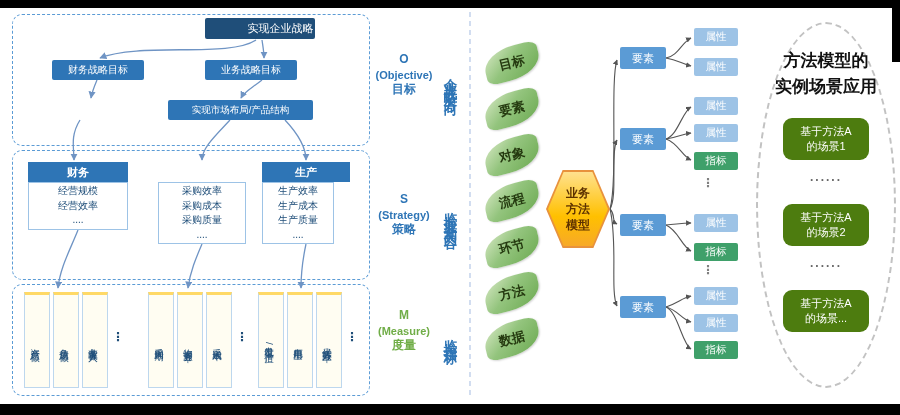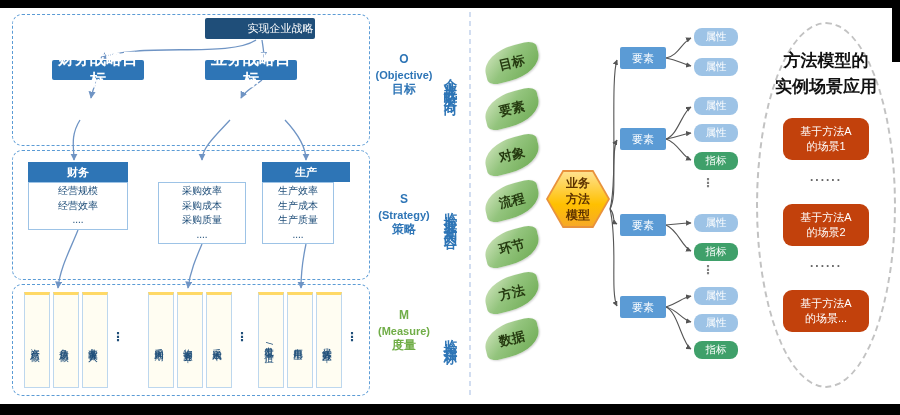--- a/index.html
+++ b/index.html
@@ -6,40 +6,40 @@
   html,body { background:#e9e9e9; }
   body { font-family:"Liberation Sans","DejaVu Sans",sans-serif; }
   .stage { position:relative; width:900px; height:415px; background:#fff; overflow:hidden; }
   .bar { position:absolute; left:0; width:100%; background:#000; z-index:6; }
   .notch { position:absolute; background:#000; z-index:6; }
   .connectors { position:absolute; left:0; top:0; z-index:1; pointer-events:none; }
   .dashed-box { position:absolute; border:1.5px dashed #5b9bd5; border-radius:10px; z-index:0; }
   .flow-box { position:absolute; display:flex; align-items:center; justify-content:center; text-align:center; color:#fff; z-index:2; border-radius:2px; }
   .blue-bg { background:#2e75b6; }
   .root-bg { background:#1f4e79;padding-left:41px; }
-  .fs11 { font-size:11px; } .fs10 { font-size:16px;font-weight:bold; }
+  .fs11 { font-size:11px; } .fs10 { font-size:10px; }
   .col-header { position:absolute; background:#2e75b6; color:#fff; font-size:11px; display:flex; align-items:center; justify-content:center; z-index:2;font-weight:bold; }
   .col-body { position:absolute; background:#fff; border:1px solid #9dc3e6; color:#1f4e79; font-size:10px; line-height:1.45; display:flex; align-items:center; justify-content:center; text-align:center; white-space:pre-line; z-index:2; }
   .mbox { position:absolute; width:26px; height:96px; background:#fffdf2; border:1px solid #bdd7ee; border-top:3px solid #ffd966; color:#1f4e79; font-size:9.5px; writing-mode:vertical-lr; text-align:center; line-height:20px; letter-spacing:1px; padding-top:4px; z-index:2; }
   .mdots { position:absolute; color:#1f4e79; font-weight:bold; font-size:12px; z-index:2; }
   .vlabel { position:absolute; writing-mode:vertical-lr; text-align:center; color:#2e75b6; font-weight:bold; font-size:13.5px; letter-spacing:4px; line-height:17px; z-index:2; }
   .osm { position:absolute; text-align:center; font-weight:bold; line-height:1.3; z-index:2; }
   .osm.blue { color:#2e75b6; } .osm.green { color:#70ad47; }
   .osm .l1 { font-size:12px; } .osm .l2 { font-size:11px; } .osm .l3 { font-size:12px; }
   .leaf { position:absolute; width:56px; height:34px; display:flex; align-items:center; justify-content:center; background:linear-gradient(140deg,#dcebc9 0%,#93c47d 45%,#6aa84f 100%); border-radius:62% 20% 62% 20%; transform:rotate(-14deg); color:#253a10; font-weight:bold; font-size:13px; box-shadow:1px 1px 2px rgba(0,0,0,.18); z-index:2; }
   .hex-outer { position:absolute; clip-path:polygon(0 50%,26% 0,74% 0,100% 50%,74% 100%,26% 100%); background:#e8923c; z-index:2; }
   .hex-inner { position:absolute; inset:2px; clip-path:polygon(0 50%,26% 0,74% 0,100% 50%,74% 100%,26% 100%); background:linear-gradient(180deg,#ffe18e 0%,#ffc000 60%,#f7a927 100%); display:flex; align-items:center; justify-content:center; text-align:center; font-weight:bold; font-size:12px; line-height:1.35; color:#5e3200; white-space:pre-line; }
   .tnode { position:absolute; width:46px; height:22px; background:#5b9bd5; color:#fff; font-size:11px; display:flex; align-items:center; justify-content:center; border-radius:2px; z-index:2; }
-  .tchild { position:absolute; width:44px; height:18px; color:#fff; font-size:10.5px; display:flex; align-items:center; justify-content:center; border-radius:8px; z-index:2; }
+  .tchild { position:absolute; width:44px; height:18px; color:#fff; font-size:10.5px; display:flex; align-items:center; justify-content:center; border-radius:2px; z-index:2; }
   .tchild.attr { background:#9dc3e6; }
   .tchild.metric { background:#3fa06a; }
   .tdots { position:absolute; color:#808080; font-weight:bold; font-size:12px; z-index:2; }
   .ellipse { position:absolute; border:2px dashed #c2c2c2; border-radius:50%; z-index:1; }
   .sc-title { position:absolute; font-weight:bold; font-size:17px; color:#111; text-align:center; white-space:pre-line; line-height:1.55; z-index:2; }
-  .sc-box { position:absolute; width:86px; height:42px; background:#c2410c; border-radius:9px; color:#fff; font-size:11px; display:flex; align-items:center; justify-content:center; text-align:center; white-space:pre-line; line-height:1.4; z-index:2; }
+  .sc-box { position:absolute; width:86px; height:42px; background:#4d7c0f; border-radius:9px; color:#fff; font-size:11px; display:flex; align-items:center; justify-content:center; text-align:center; white-space:pre-line; line-height:1.4; z-index:2; }
   .sc-sep { position:absolute; color:#666; font-size:12px; font-weight:bold; letter-spacing:2px; text-align:center; z-index:2; }
 </style>
 </head>
 <body>
 
 <div class="stage">
 
   <div class="bar" style="top:0;height:8px"></div>
   <div class="bar" style="top:404px;height:11px"></div>
   <div class="notch" style="left:892px;top:0;width:8px;height:62px"></div>
@@ -81,20 +81,21 @@
       <path d="M666,307 C678,310 682,320 691,322" marker-end="url(#ad)"></path>
       <path d="M666,307 C678,312 682,344 691,349" marker-end="url(#ad)"></path>
     </g>
     <line x1="470" y1="12" x2="470" y2="398" stroke="#b4c7e7" stroke-width="1.2" stroke-dasharray="5 4"></line>
   </svg>
 
   <div class="dashed-box" style="left:12px;top:14px;width:358px;height:132px"></div>
   <div class="flow-box root-bg fs11" style="left:205px;top:18px;width:110px;height:21px">实现企业战略</div>
   <div class="flow-box blue-bg fs10" style="left:52px;top:60px;width:92px;height:20px">财务战略目标</div>
   <div class="flow-box blue-bg fs10" style="left:205px;top:60px;width:92px;height:20px">业务战略目标</div>
+  <div class="flow-box blue-bg" style="left:168px;top:100px;width:145px;height:20px;font-size:9.5px">实现市场布局/产品结构</div>
   <div class="osm blue" style="left:368px;top:52px;width:72px">
     <div class="l1">O</div>
     <div class="l2">(Objective)</div>
     <div class="l3">目标</div>
   </div>
 
   <div class="dashed-box" style="left:12px;top:150px;width:358px;height:130px"></div>
   <div class="col-header" style="left:28px;top:162px;width:100px;height:20px">财务</div>
   <div class="col-body" style="left:28px;top:182px;width:100px;height:48px">经营规模
 经营效率
@@ -138,21 +139,21 @@
   <div class="vlabel" style="left:442px;top:288px;height:95px">监控指标</div>
 
   <div class="leaf" style="left:484px;top:46px">目标</div>
   <div class="leaf" style="left:484px;top:92px">要素</div>
   <div class="leaf" style="left:484px;top:138px">对象</div>
   <div class="leaf" style="left:484px;top:184px">流程</div>
   <div class="leaf" style="left:484px;top:230px">环节</div>
   <div class="leaf" style="left:484px;top:276px">方法</div>
   <div class="leaf" style="left:484px;top:322px">数据</div>
 
-  <div class="hex-outer" style="left:546px;top:170px;width:64px;height:58px">
+  <div class="hex-outer" style="left:546px;top:170px;width:64px;height:78px">
     <div class="hex-inner">业务
 方法
 模型</div>
   </div>
 
   <div class="tnode" style="left:620px;top:47px">要素</div>
   <div class="tchild attr" style="left:694px;top:28px">属性</div>
   <div class="tchild attr" style="left:694px;top:58px">属性</div>
 
   <div class="tnode" style="left:620px;top:128px">要素</div>

